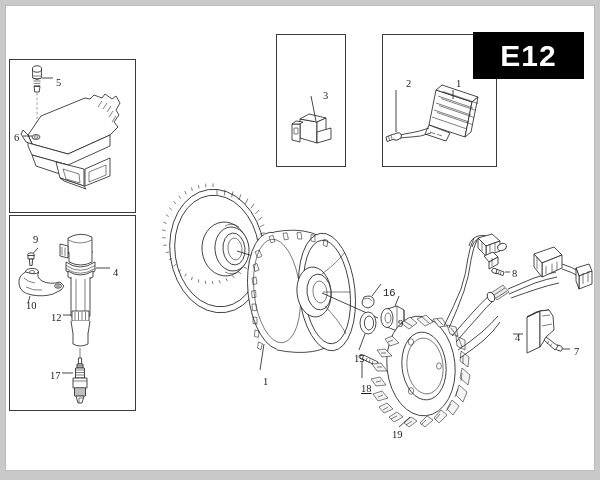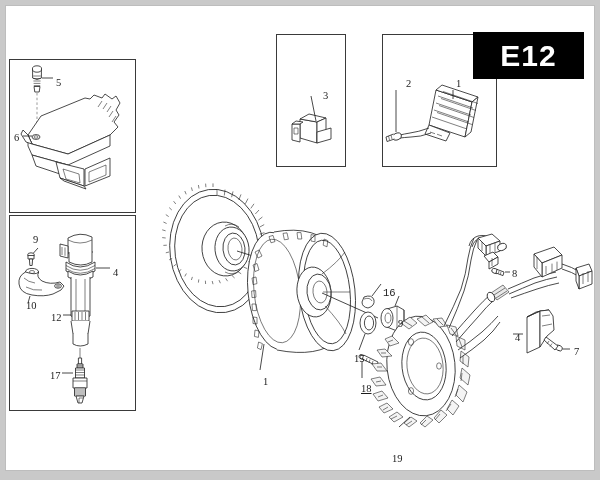--- a/index.html
+++ b/index.html
@@ -377,15 +377,15 @@
   <div class="num" style="left:27px;top:229px;">9</div>
   <div class="num" style="left:20px;top:295px;">10</div>
   <div class="num" style="left:44px;top:365px;">17</div>
   <div class="num" style="left:45px;top:307px;text-align:right;">12</div>
   <div class="num" style="left:107px;top:262px;">4</div>
   <div class="num" style="left:257px;top:371px;">1</div>
   <div class="num" style="left:348px;top:348px;">15</div>
   <div class="num" style="left:377px;top:282px;font-family:Liberation Mono, monospace;">16</div>
   <div class="num" style="left:392px;top:313px;">9</div>
   <div class="num" style="left:355px;top:378px;text-decoration:underline;">18</div>
-  <div class="num" style="left:386px;top:448px;">19</div>
+  <div class="num" style="left:386px;top:424px;">19</div>
 
 </div>
 
 </body></html>

